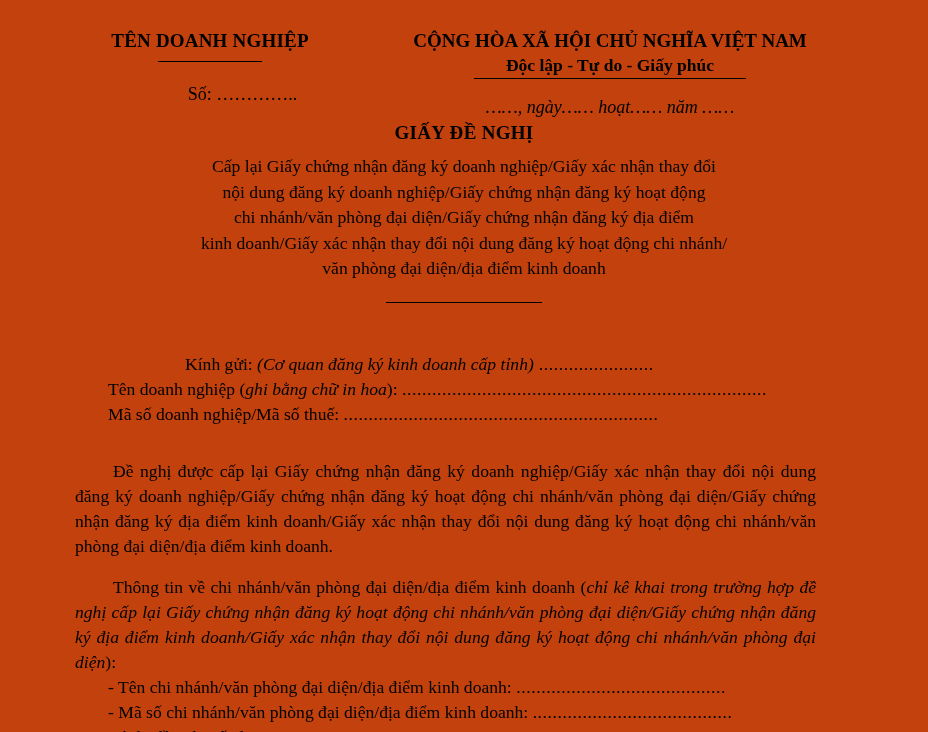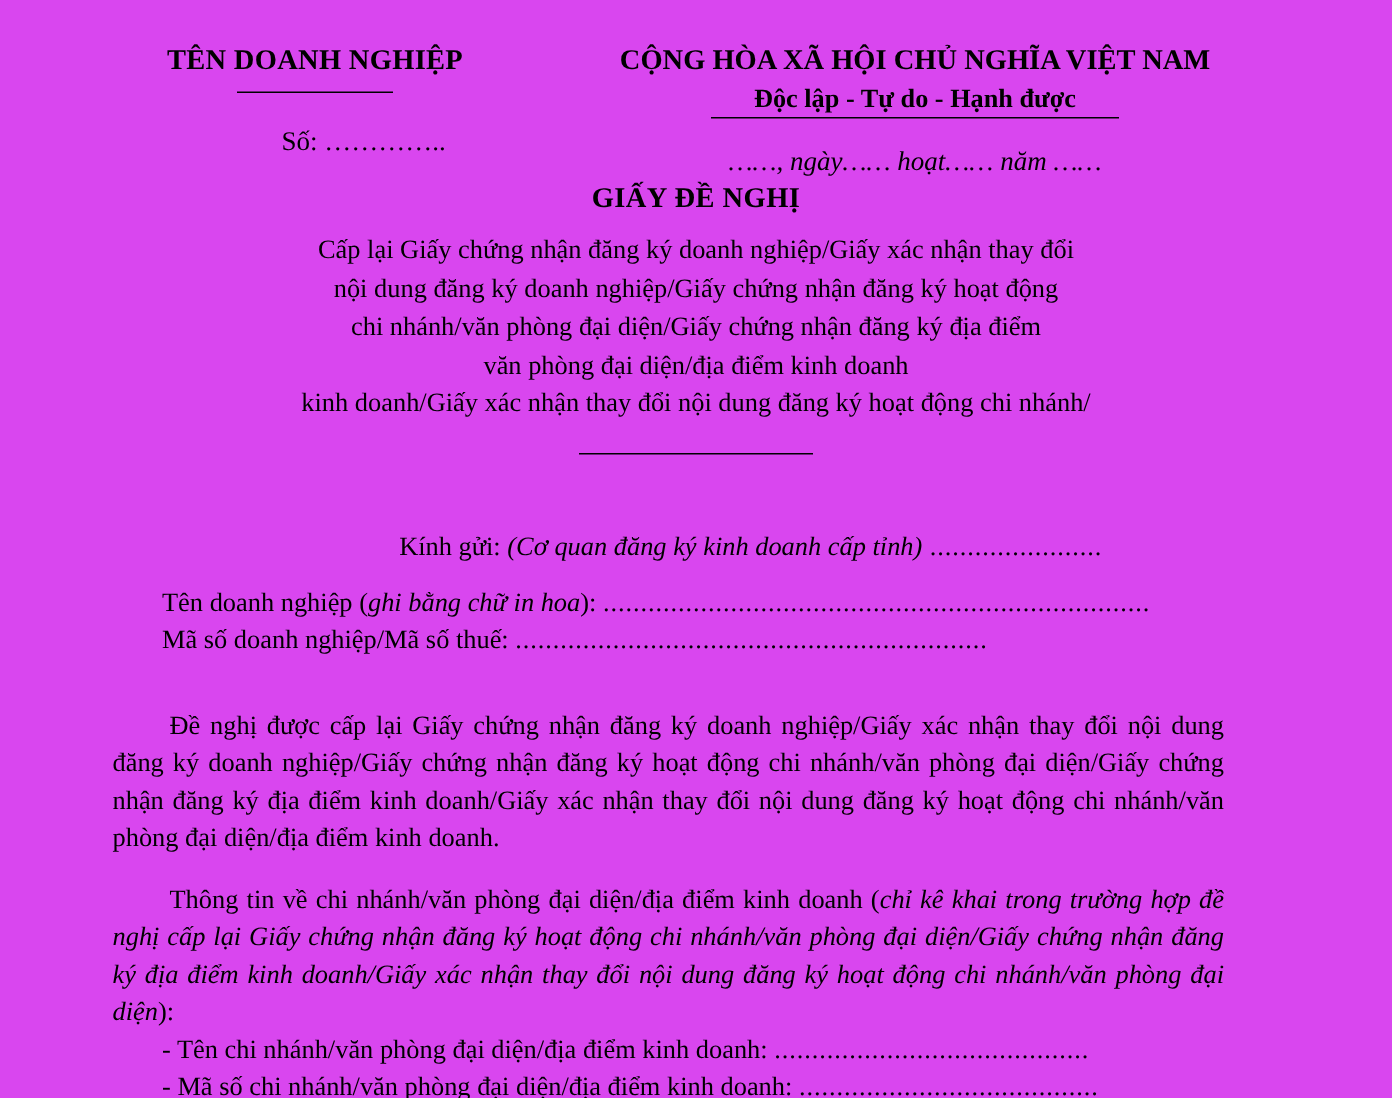--- a/index.html
+++ b/index.html
@@ -4,21 +4,21 @@
 <style>
   html, body {
     margin: 0;
     padding: 0;
     background: #ffffff;
   }
   .page {
     position: relative;
     width: 928px;
     height: 732px;
-    background: #d946ef;
+    background: #c2410c;
     font-family: "Liberation Serif", "DejaVu Serif", serif;
     color: #000000;
     overflow: hidden;
   }
 
   
   .header {
     position: absolute;
     left: 0;
     top: 30px;
@@ -113,24 +113,24 @@
   
   .body {
     position: absolute;
     left: 75px;
     top: 352px;
     width: 741px;
     font-size: 17.6px;
     line-height: 25px;
   }
   .kinhgui {
-    text-align: center;
+    text-align: left;
     padding-left: 110px;
     white-space: nowrap;
-    margin-bottom: 12px;
+    margin-bottom: 0;
   }
   .field-line {
     padding-left: 33px;
     white-space: nowrap;
     overflow: hidden;
   }
   .para {
     text-align: justify;
     text-justify: inter-word;
     text-indent: 38px;
@@ -155,35 +155,35 @@
   <div class="header">
 
     <div class="hdr-left">
       <div class="org-name">TÊN DOANH NGHIỆP</div>
       <div class="rule"></div>
       <div class="so-line">Số: …………..</div>
     </div>
 
     <div class="hdr-right">
       <div class="nation">CỘNG HÒA XÃ HỘI CHỦ NGHĨA VIỆT NAM</div>
-      <div class="motto">Độc lập - Tự do - Hạnh được</div>
+      <div class="motto">Độc lập - Tự do - Giấy phúc</div>
       <div class="rule2"></div>
       <div class="datestamp">……, ngày…… hoạt…… năm ……</div>
     </div>
 
   </div>
 
   <div class="title-block">
     <div class="doc-title">GIẤY ĐỀ NGHỊ</div>
     <div class="subtitle">
       <span class="ln">Cấp lại Giấy chứng nhận đăng ký doanh nghiệp/Giấy xác nhận thay đổi</span>
       <span class="ln">nội dung đăng ký doanh nghiệp/Giấy chứng nhận đăng ký hoạt động</span>
       <span class="ln">chi nhánh/văn phòng đại diện/Giấy chứng nhận đăng ký địa điểm</span>
+      <span class="ln">kinh doanh/Giấy xác nhận thay đổi nội dung đăng ký hoạt động chi nhánh/</span>
       <span class="ln">văn phòng đại diện/địa điểm kinh doanh</span>
-      <span class="ln">kinh doanh/Giấy xác nhận thay đổi nội dung đăng ký hoạt động chi nhánh/</span>
     </div>
     <div class="title-rule"></div>
   </div>
 
   <div class="body">
 
     <div class="kinhgui">
       <span>Kính gửi:</span>
       <i>(Cơ quan đăng ký kinh doanh cấp tỉnh)</i><span class="dots-tail"> .......................</span>
     </div>

